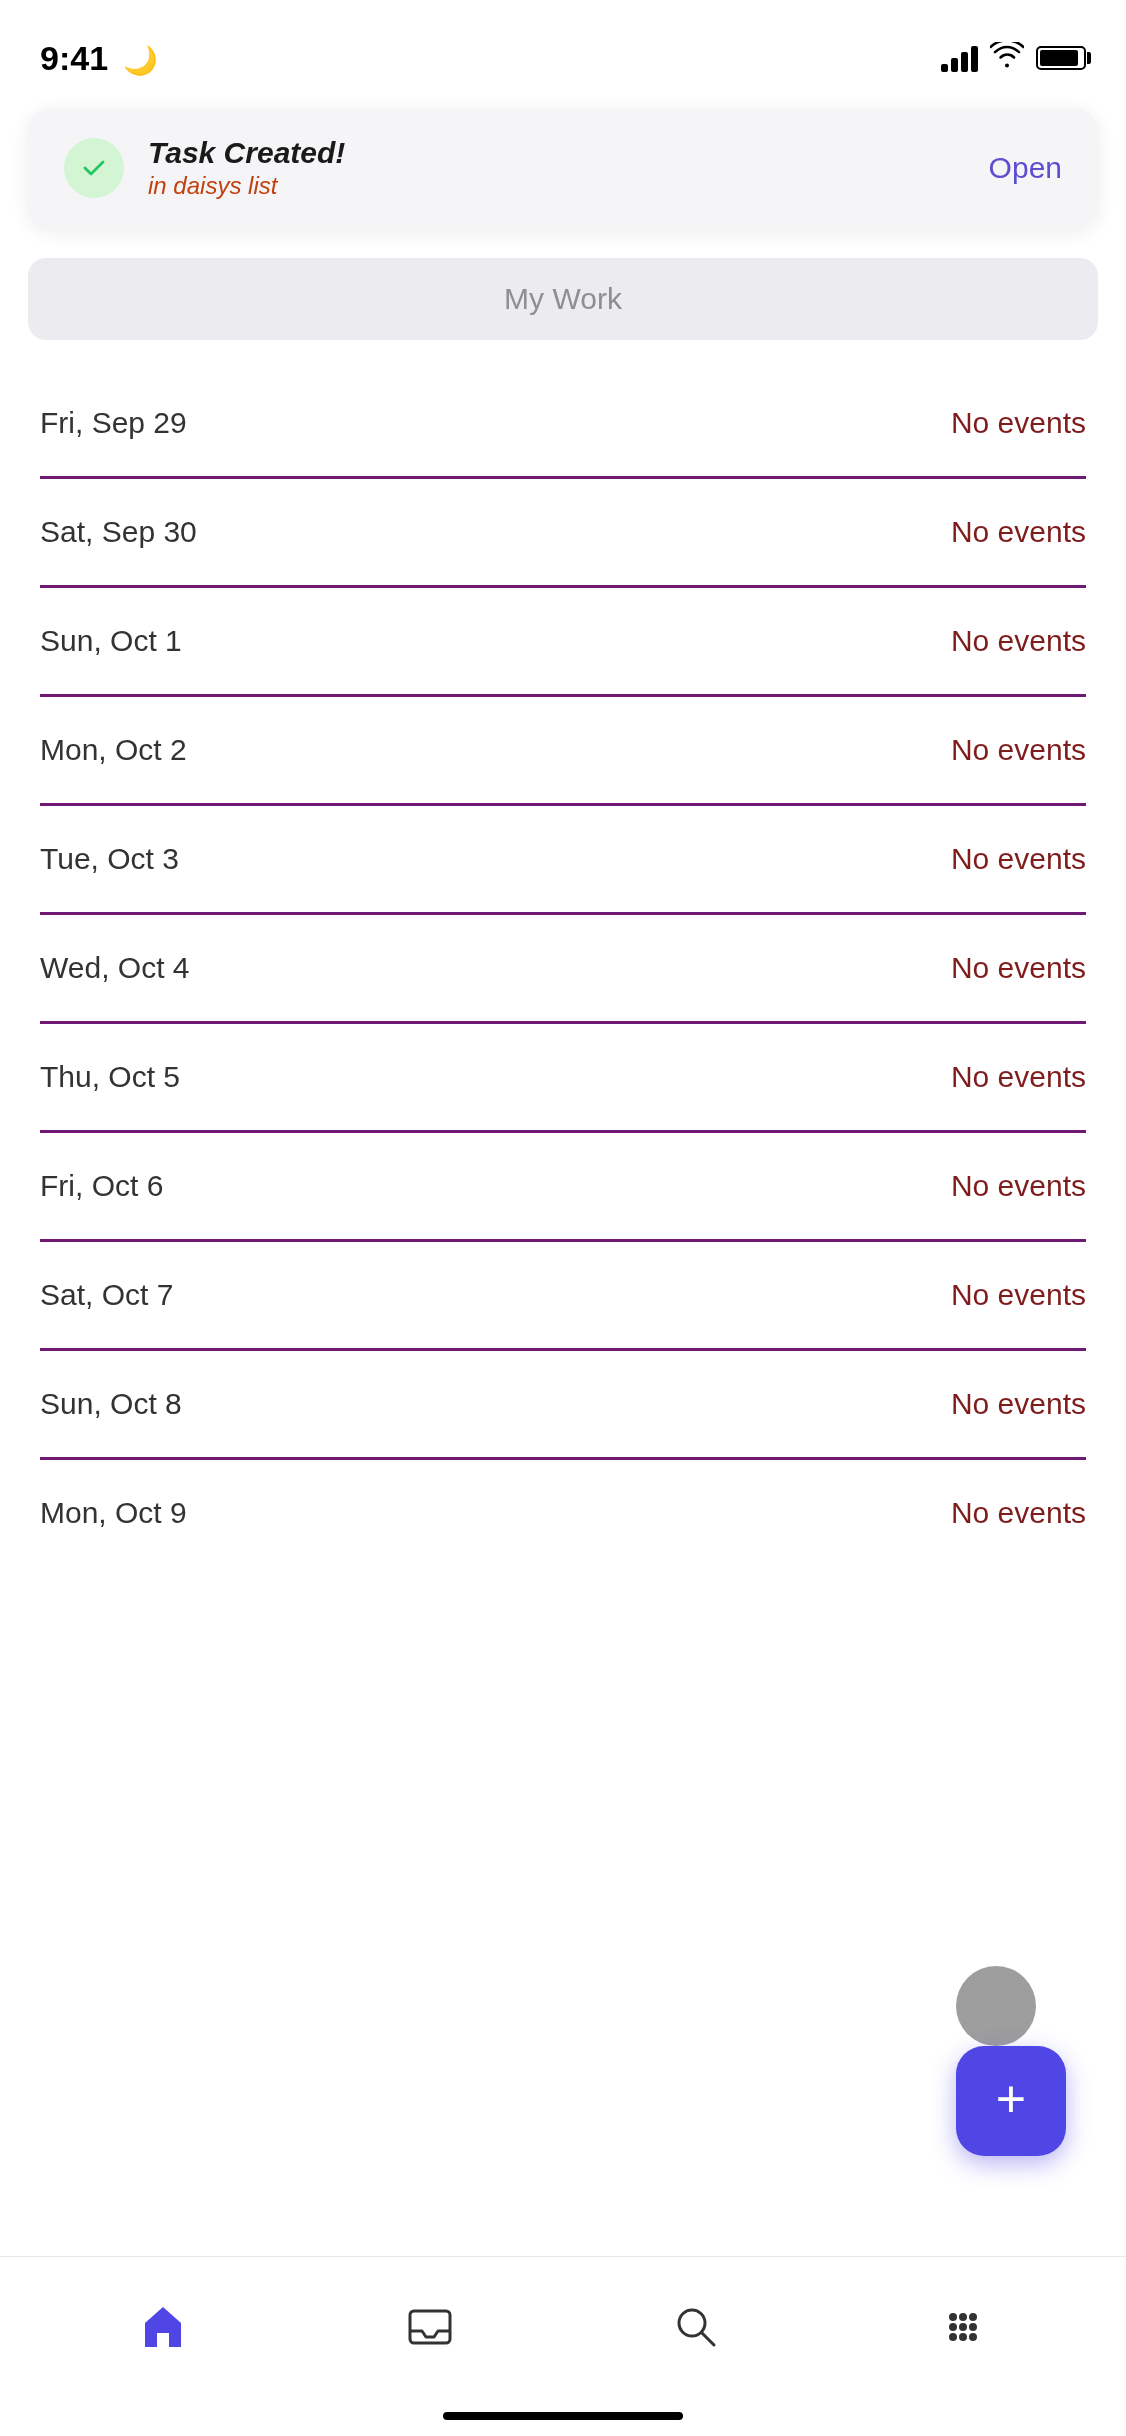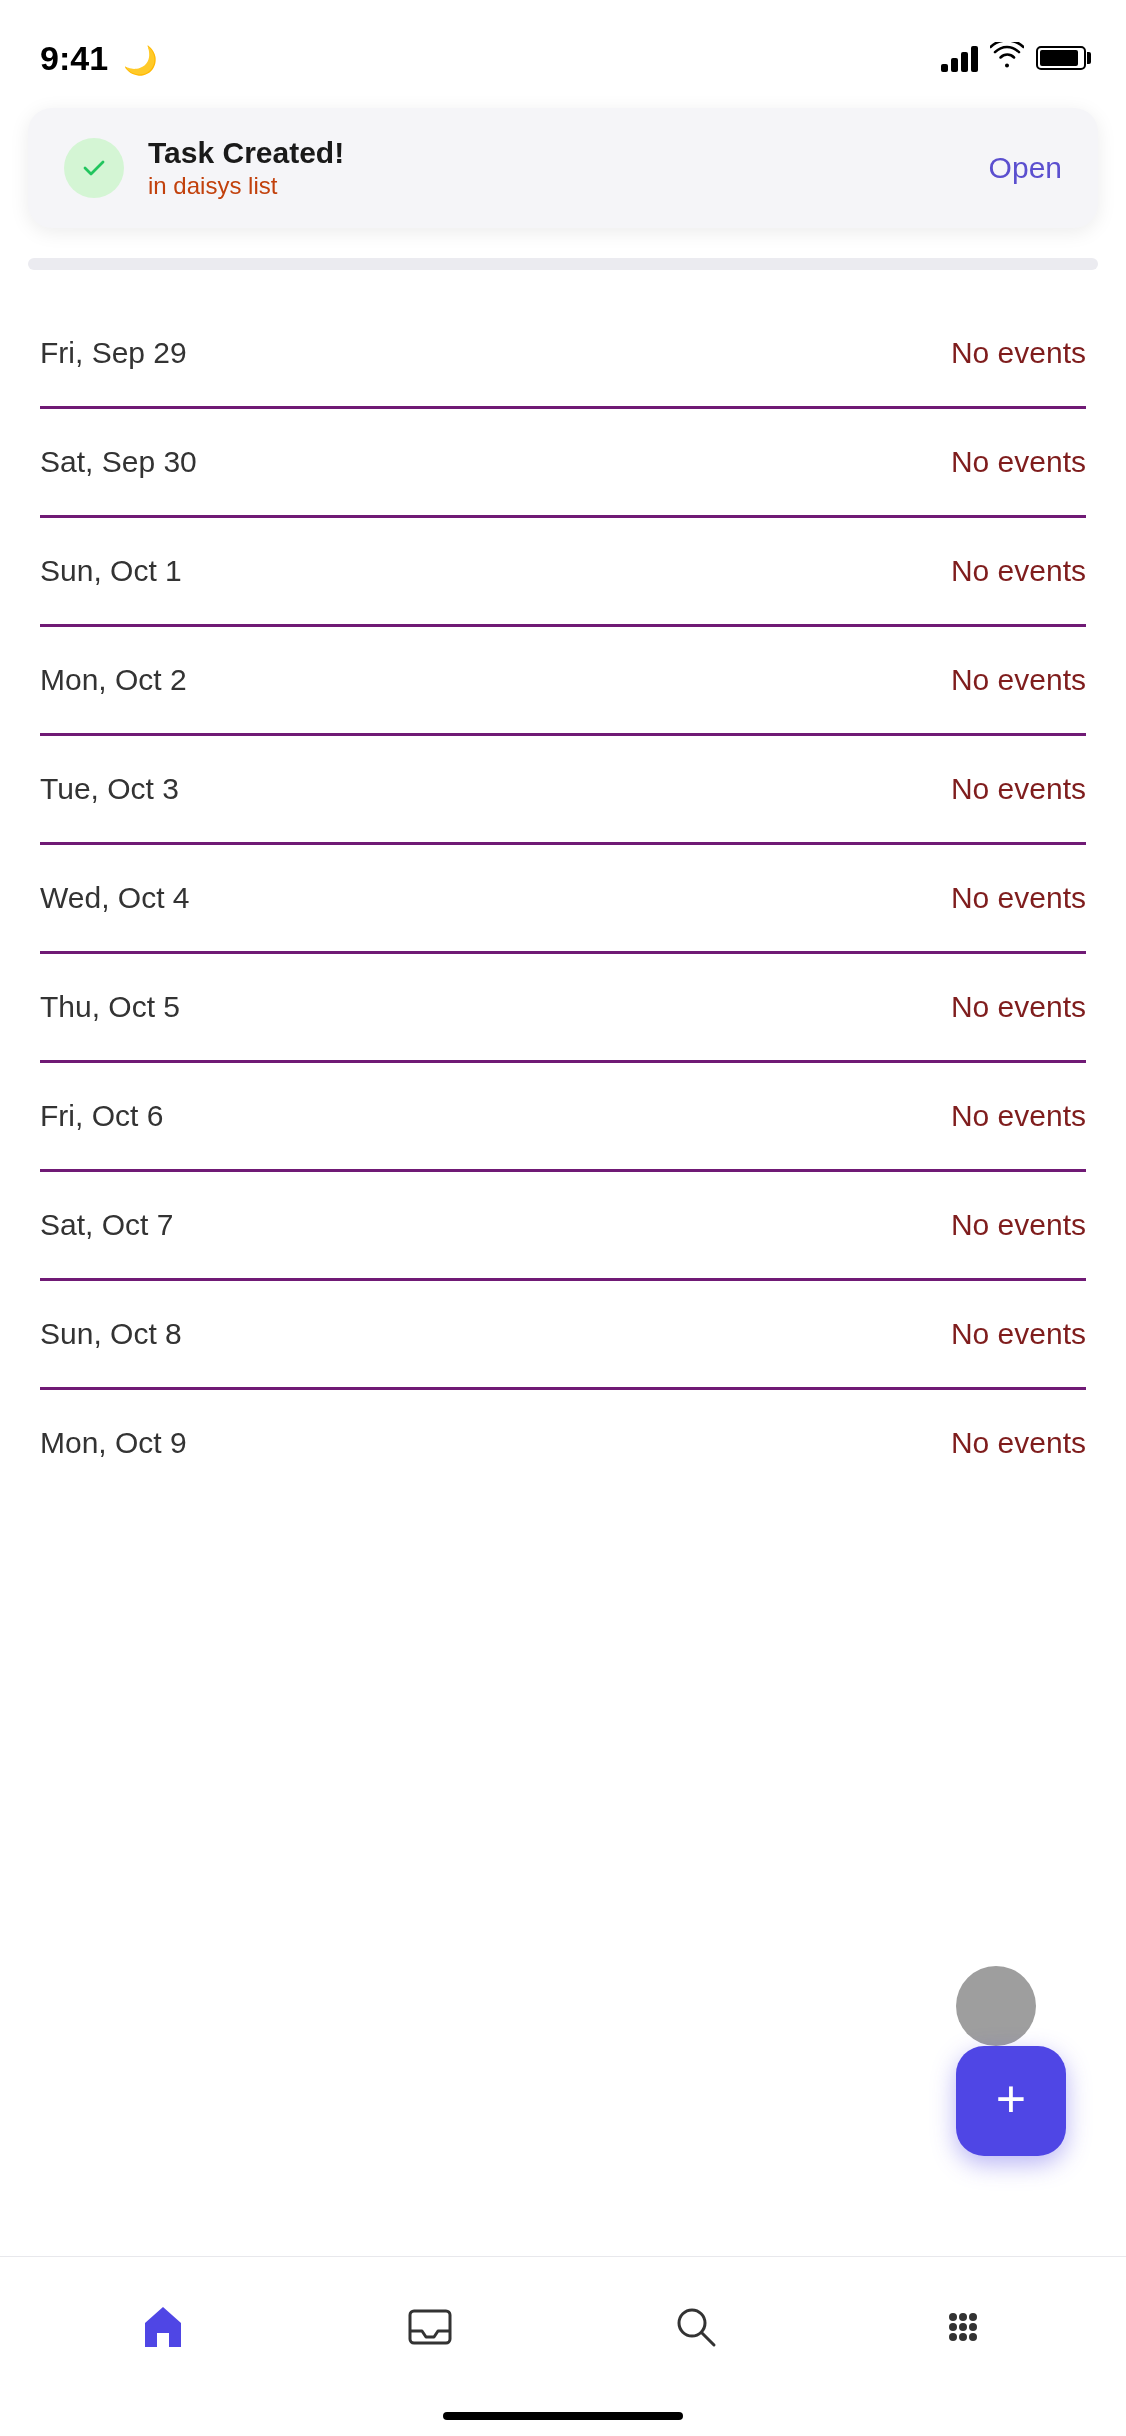--- a/index.html
+++ b/index.html
@@ -97,20 +97,21 @@
       justify-content: center;
       flex-shrink: 0;
     }
     .toast-check-circle svg {
       width: 28px;
       height: 28px;
     }
     .toast-text-block {
       display: flex;
       flex-direction: column;
+      font-style: italic;
     }
     .toast-title {
       font-size: 30px;
       font-weight: 600;
       color: #1a1a1a;
     }
     .toast-subtitle {
       font-size: 24px;
       color: #c2410c;
       margin-top: 2px;
@@ -286,20 +287,23 @@
     </div>
     <div class="toast-text-block">
       <span class="toast-title">Task Created!</span>
       <span class="toast-subtitle">in daisys list</span>
     </div>
   </div>
   <span class="toast-open">Open</span>
 </div>
 
 <div class="tab-switcher">
+  <div class="tab-item inactive">
+    <span>My Work</span>
+  </div>
 </div>
 
 <div class="calendar-list" id="calendar-list">
 <div class="calendar-row">
       <span class="day-label">Fri, Sep 29</span>
       <span class="no-events-label">No events</span>
     </div>
     <div class="calendar-row">
       <span class="day-label">Sat, Sep 30</span>
       <span class="no-events-label">No events</span>

